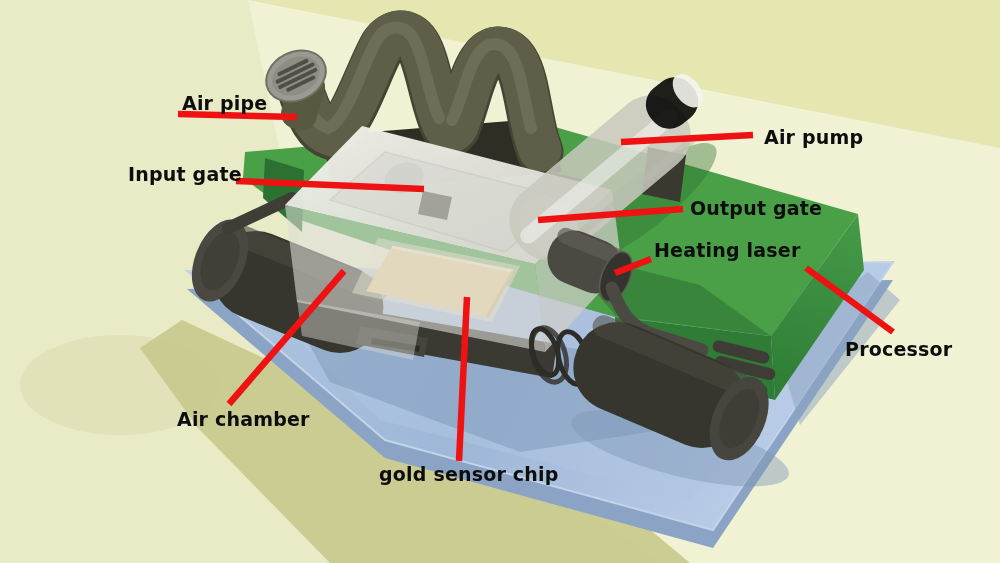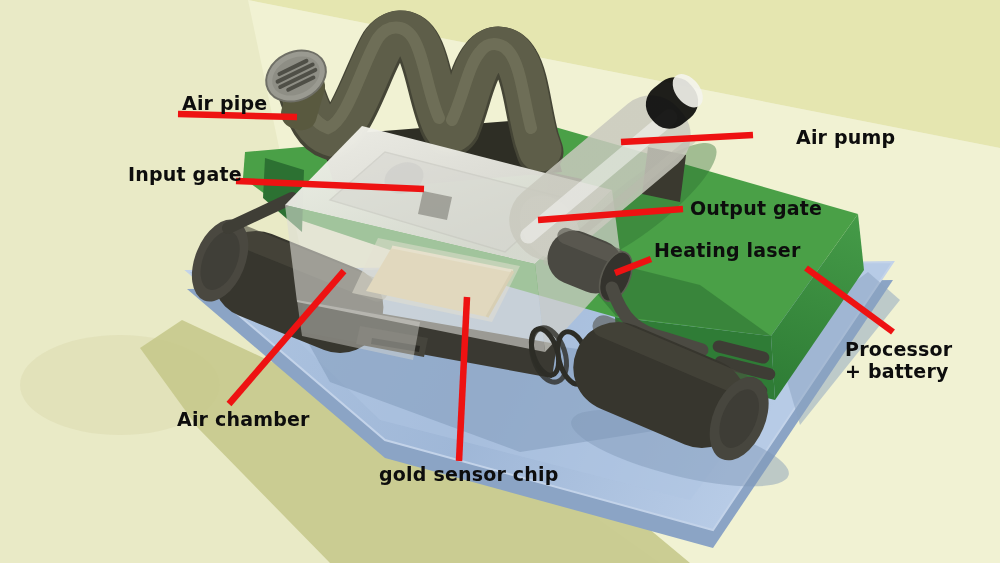--- a/index.html
+++ b/index.html
@@ -164,23 +164,22 @@
     <line x1="538" y1="220" x2="683" y2="209"></line>
     <line x1="615" y1="273" x2="651" y2="259"></line>
     <line x1="806" y1="268" x2="893" y2="332"></line>
     <line x1="229" y1="404" x2="344" y2="271"></line>
     <line x1="467" y1="297" x2="459" y2="461"></line>
   </g>
 </svg>
 
 <div class="lbl" style="left:182px;top:92px">Air pipe</div>
 <div class="lbl" style="left:128px;top:163px">Input gate</div>
-<div class="lbl" style="left:796px;top:126px">Air pump</div>
+<div class="lbl" style="left:764px;top:126px">Air pump</div>
 <div class="lbl" style="left:654px;top:239px">Heating laser</div>
 <div class="lbl" style="left:690px;top:197px">Output gate</div>
 <div class="lbl" style="left:845px;top:338px">
   <span style="display:block">Processor</span>
-  <span style="display:block">+ battery</span>
 </div>
 <div class="lbl" style="left:177px;top:408px">Air chamber</div>
 <div class="lbl" style="left:379px;top:463px">gold sensor chip</div>
 
 </div>
 
 </body></html>

